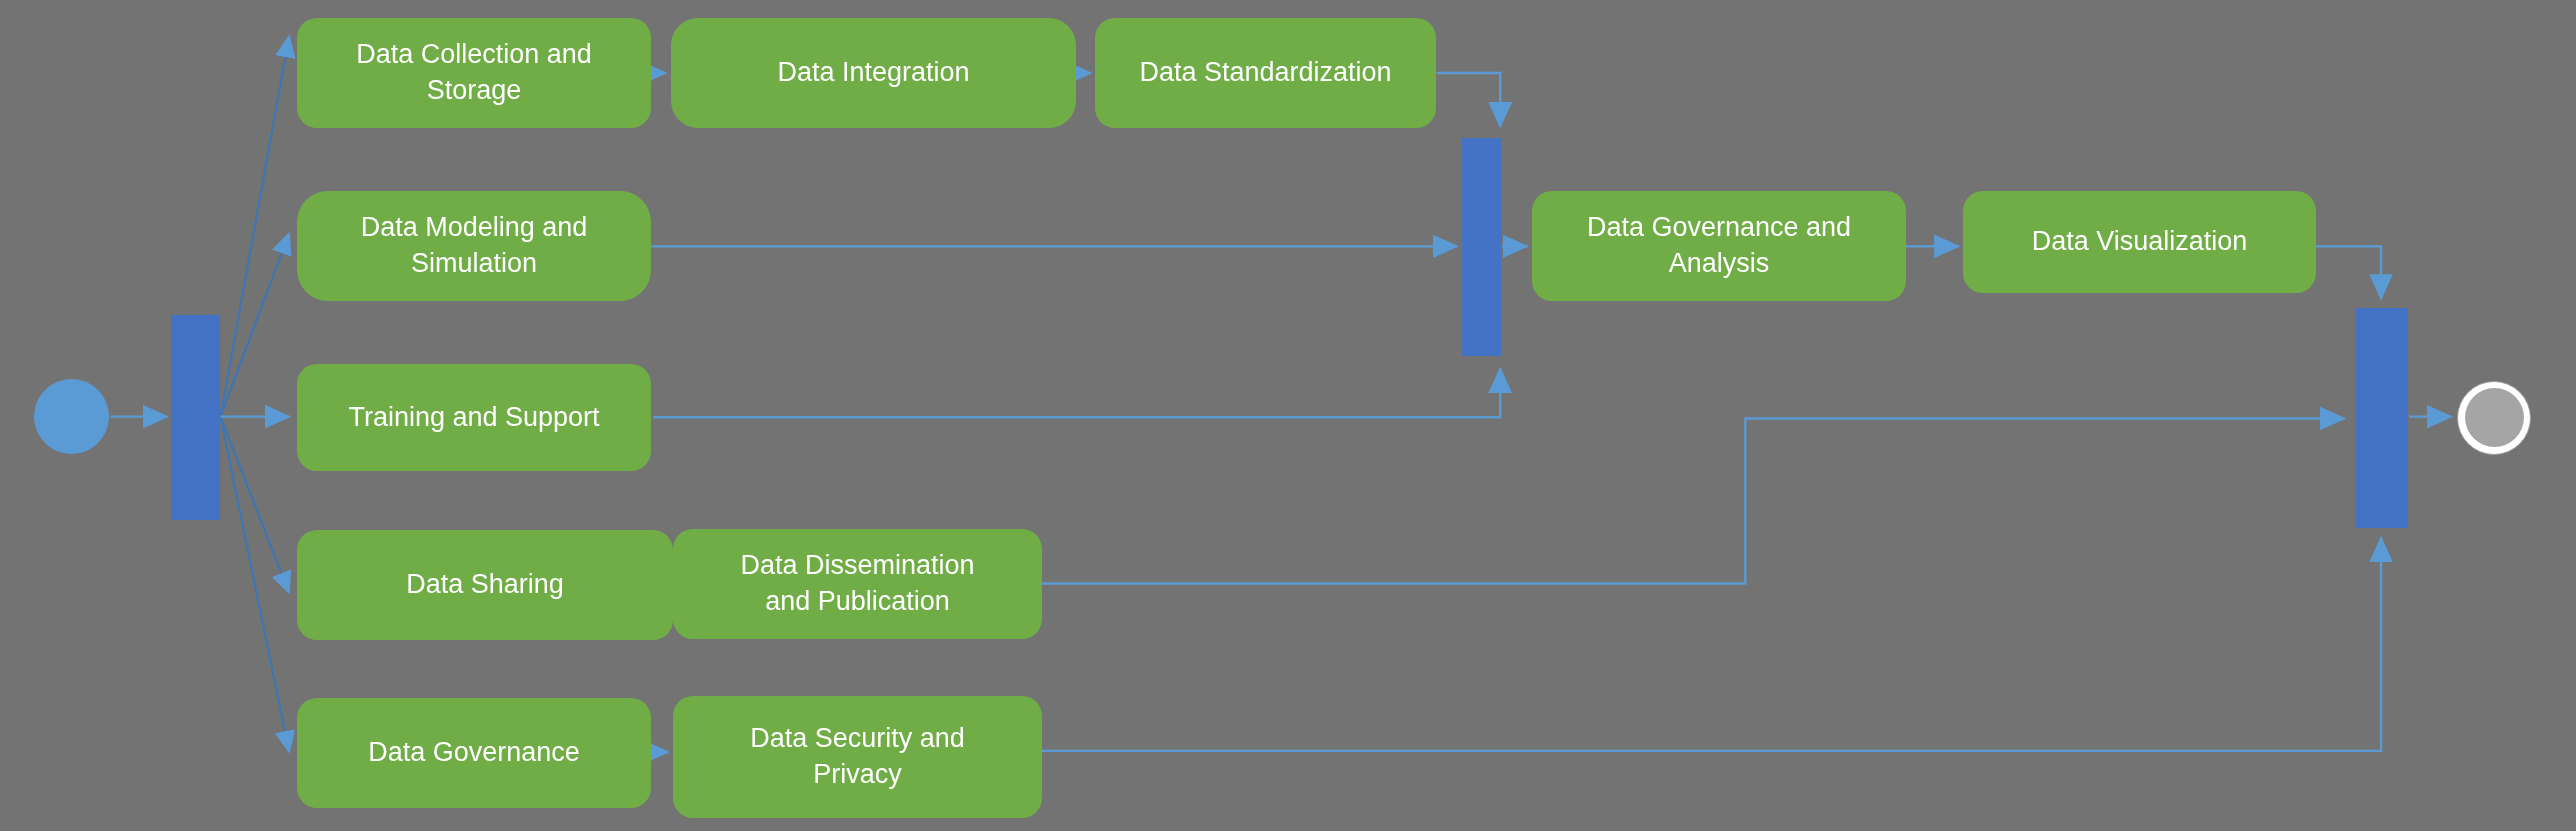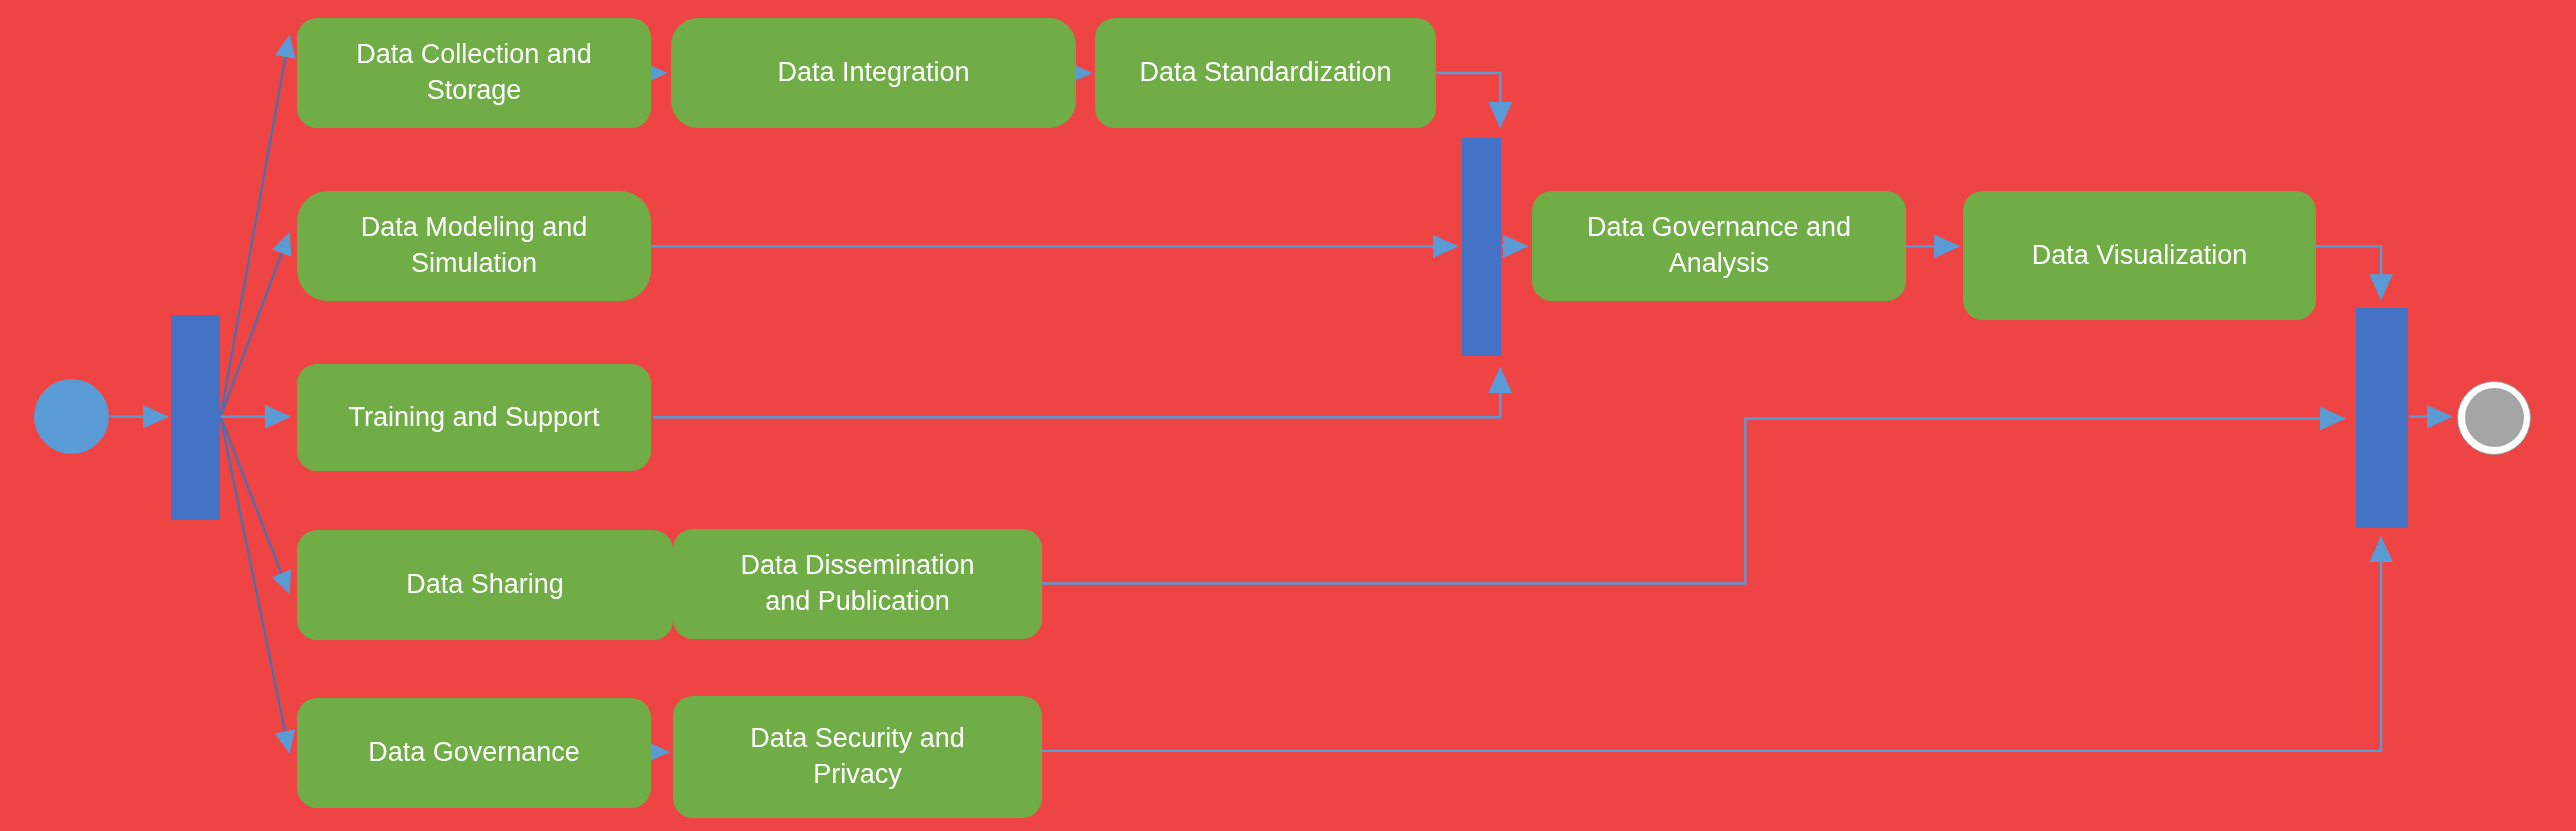--- a/index.html
+++ b/index.html
@@ -7,21 +7,21 @@
     padding: 0;
     background: #ffffff;
   }
   body {
     font-family: "Liberation Sans", sans-serif;
   }
   #canvas {
     position: relative;
     width: 2576px;
     height: 831px;
-    background: #ef4444;
+    background: #737373;
     overflow: hidden;
   }
   #edges {
     position: absolute;
     left: 0;
     top: 0;
     width: 2576px;
     height: 831px;
   }
   .node-activity {
@@ -151,21 +151,21 @@
   <div class="node-activity" style="left:297px; top:698px; width:354px; height:110px;">Data Governance</div>
 
   <div class="node-activity" style="left:673px; top:696px; width:369px; height:122px;">Data Security and
 Privacy</div>
 
   <div class="node-bar" style="left:1462px; top:138px; width:39px; height:218px;"></div>
 
   <div class="node-activity" style="left:1532px; top:191px; width:374px; height:110px;">Data Governance and
 Analysis</div>
 
-  <div class="node-activity" style="left:1963px; top:191px; width:353px; height:129px;">Data Visualization</div>
+  <div class="node-activity" style="left:1963px; top:191px; width:353px; height:102px;">Data Visualization</div>
 
   <div class="node-bar" style="left:2356px; top:308px; width:52px; height:220px;"></div>
 
   <div class="node-final-outer" style="left:2457px; top:381px; width:74px; height:74px;"></div>
   <div class="node-final-inner" style="left:2465px; top:388px; width:59px; height:59px;"></div>
 
 </div>
 
 
 </body></html>

